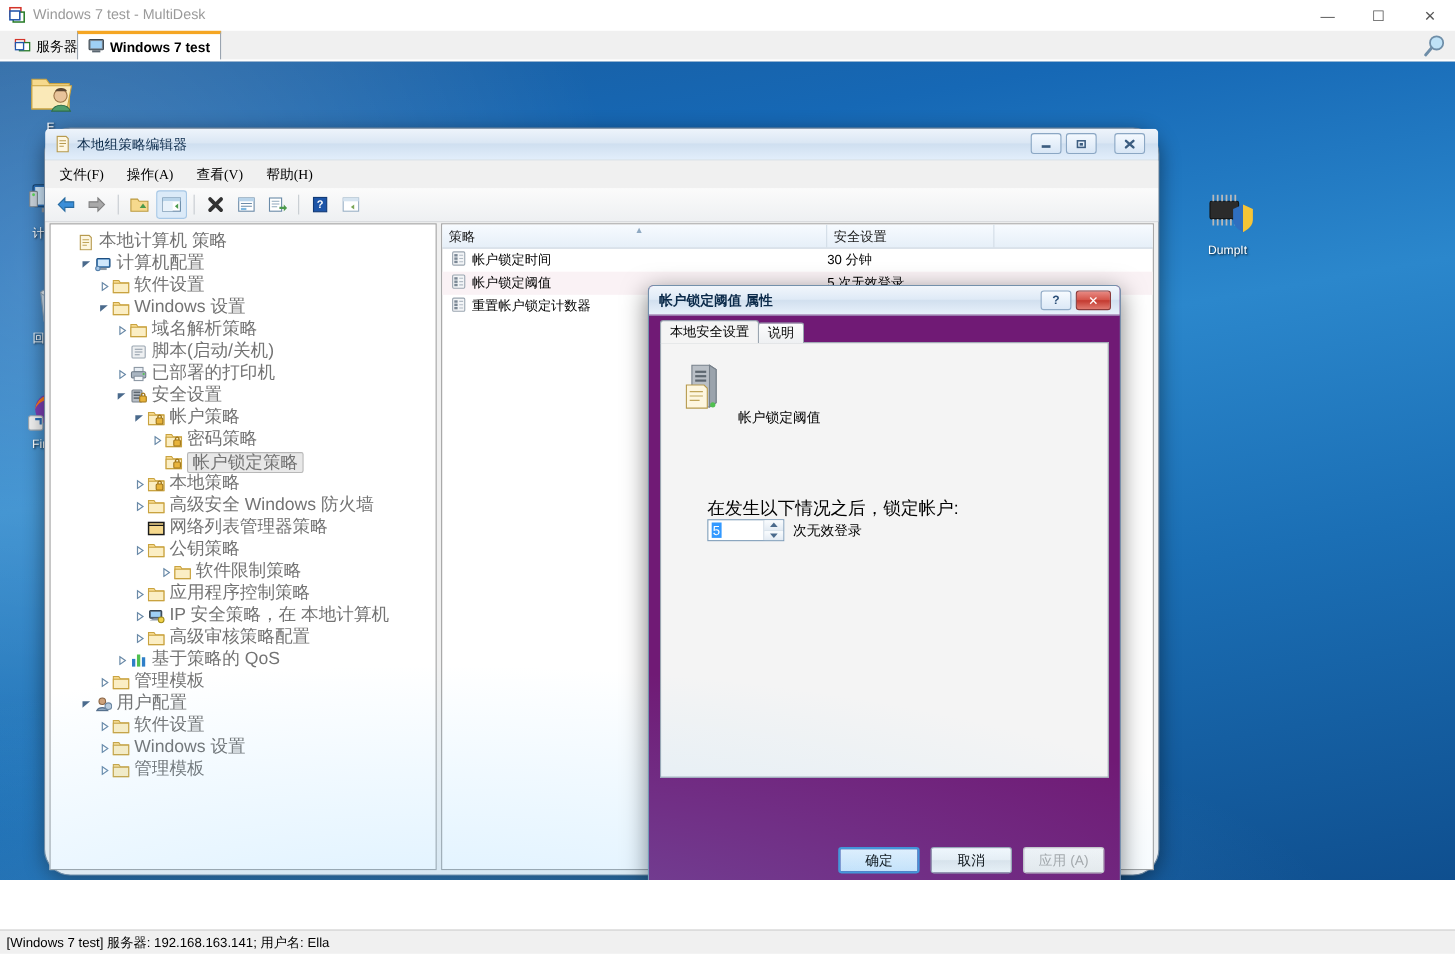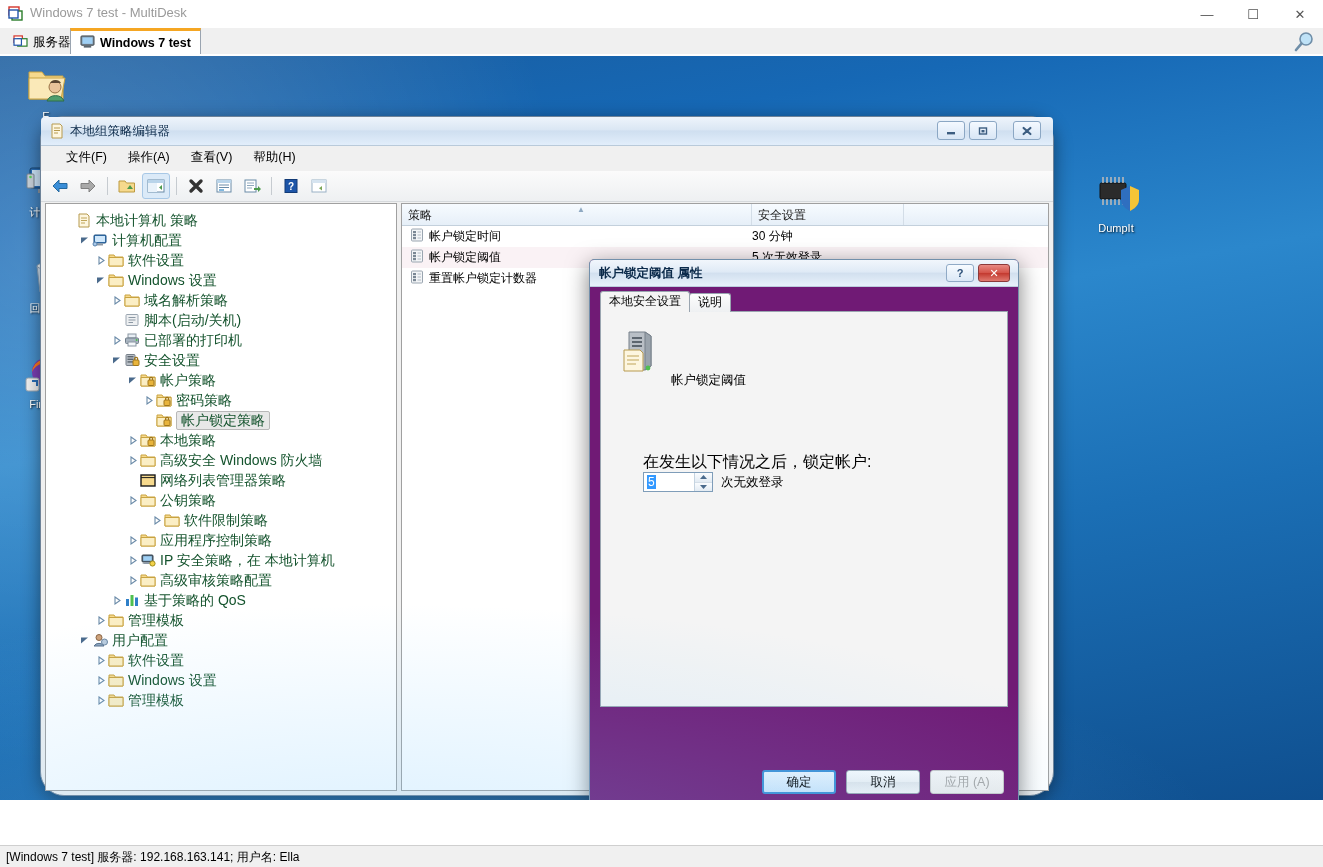--- a/index.html
+++ b/index.html
@@ -92,21 +92,21 @@
     position:absolute;top:4px;width:28px;height:19px;box-sizing:border-box;
     border:1px solid #8ba7c4;border-radius:3px;
     background:linear-gradient(180deg,#f4f9ff,#d8e6f5);
     display:flex;align-items:center;justify-content:center;
   }
   .gp-wbtn.b1{right:88px;}
   .gp-wbtn.b2{right:56px;}
   .gp-wbtn.b3{right:12px;}
   .gp-menubar{
     position:absolute;left:0;top:29px;right:0;height:25px;
-    background:#f0f0f0;display:flex;align-items:flex-start;padding-left:16px;gap:3px;
+    background:#f0f0f0;display:flex;align-items:flex-end;padding-left:4px;gap:3px;font-family:Liberation Serif, serif;
   }
   .gp-menu{padding:3px 9px;font-size:12.5px;color:#000;}
   .gp-toolbar{
     position:absolute;left:0;top:54px;right:0;height:30px;
     background:linear-gradient(180deg,#fbfbfb,#eef0f2);
     border-bottom:1px solid #d6d9dc;
     display:flex;align-items:center;padding-left:6px;gap:2px;
   }
   .tb-btn{width:26px;height:24px;display:flex;align-items:center;justify-content:center;}
   .tb-btn.pressed{border:1px solid #a8c8e6;background:#dbeaf8;border-radius:3px;}
@@ -117,21 +117,21 @@
     display:flex;gap:4px;
   }
   .tree-pane{
     width:350px;background:#fff;border:1px solid #a0a0a0;overflow:hidden;position:relative;
   }
   .list-pane{
     flex:1;background:#fff;border:1px solid #a0a0a0;overflow:hidden;position:relative;
   }
 
   
-  .tree{padding:6px 0 0 10px;font-size:14px;color:#14532d;}
+  .tree{padding:6px 0 0 4px;font-size:16px;color:#737373;}
   .trow{display:flex;align-items:center;height:20px;white-space:nowrap;}
   .trow .exp{width:13px;height:20px;display:flex;align-items:center;justify-content:center;
     font-size:8px;color:#6a8aa8;}
   .trow .ico{width:18px;height:16px;display:flex;align-items:center;justify-content:center;margin-right:3px;}
   .trow .txt{line-height:20px;}
   .trow.sel .txt{background:#e8e8e8;border:1px solid #b8b8b8;border-radius:2px;padding:0 4px;line-height:17px;}
 
   
   .lhdr{display:flex;height:21px;background:linear-gradient(180deg,#f7fbff,#e6eff8);
         border-bottom:1px solid #c3d0dc;position:relative;}

